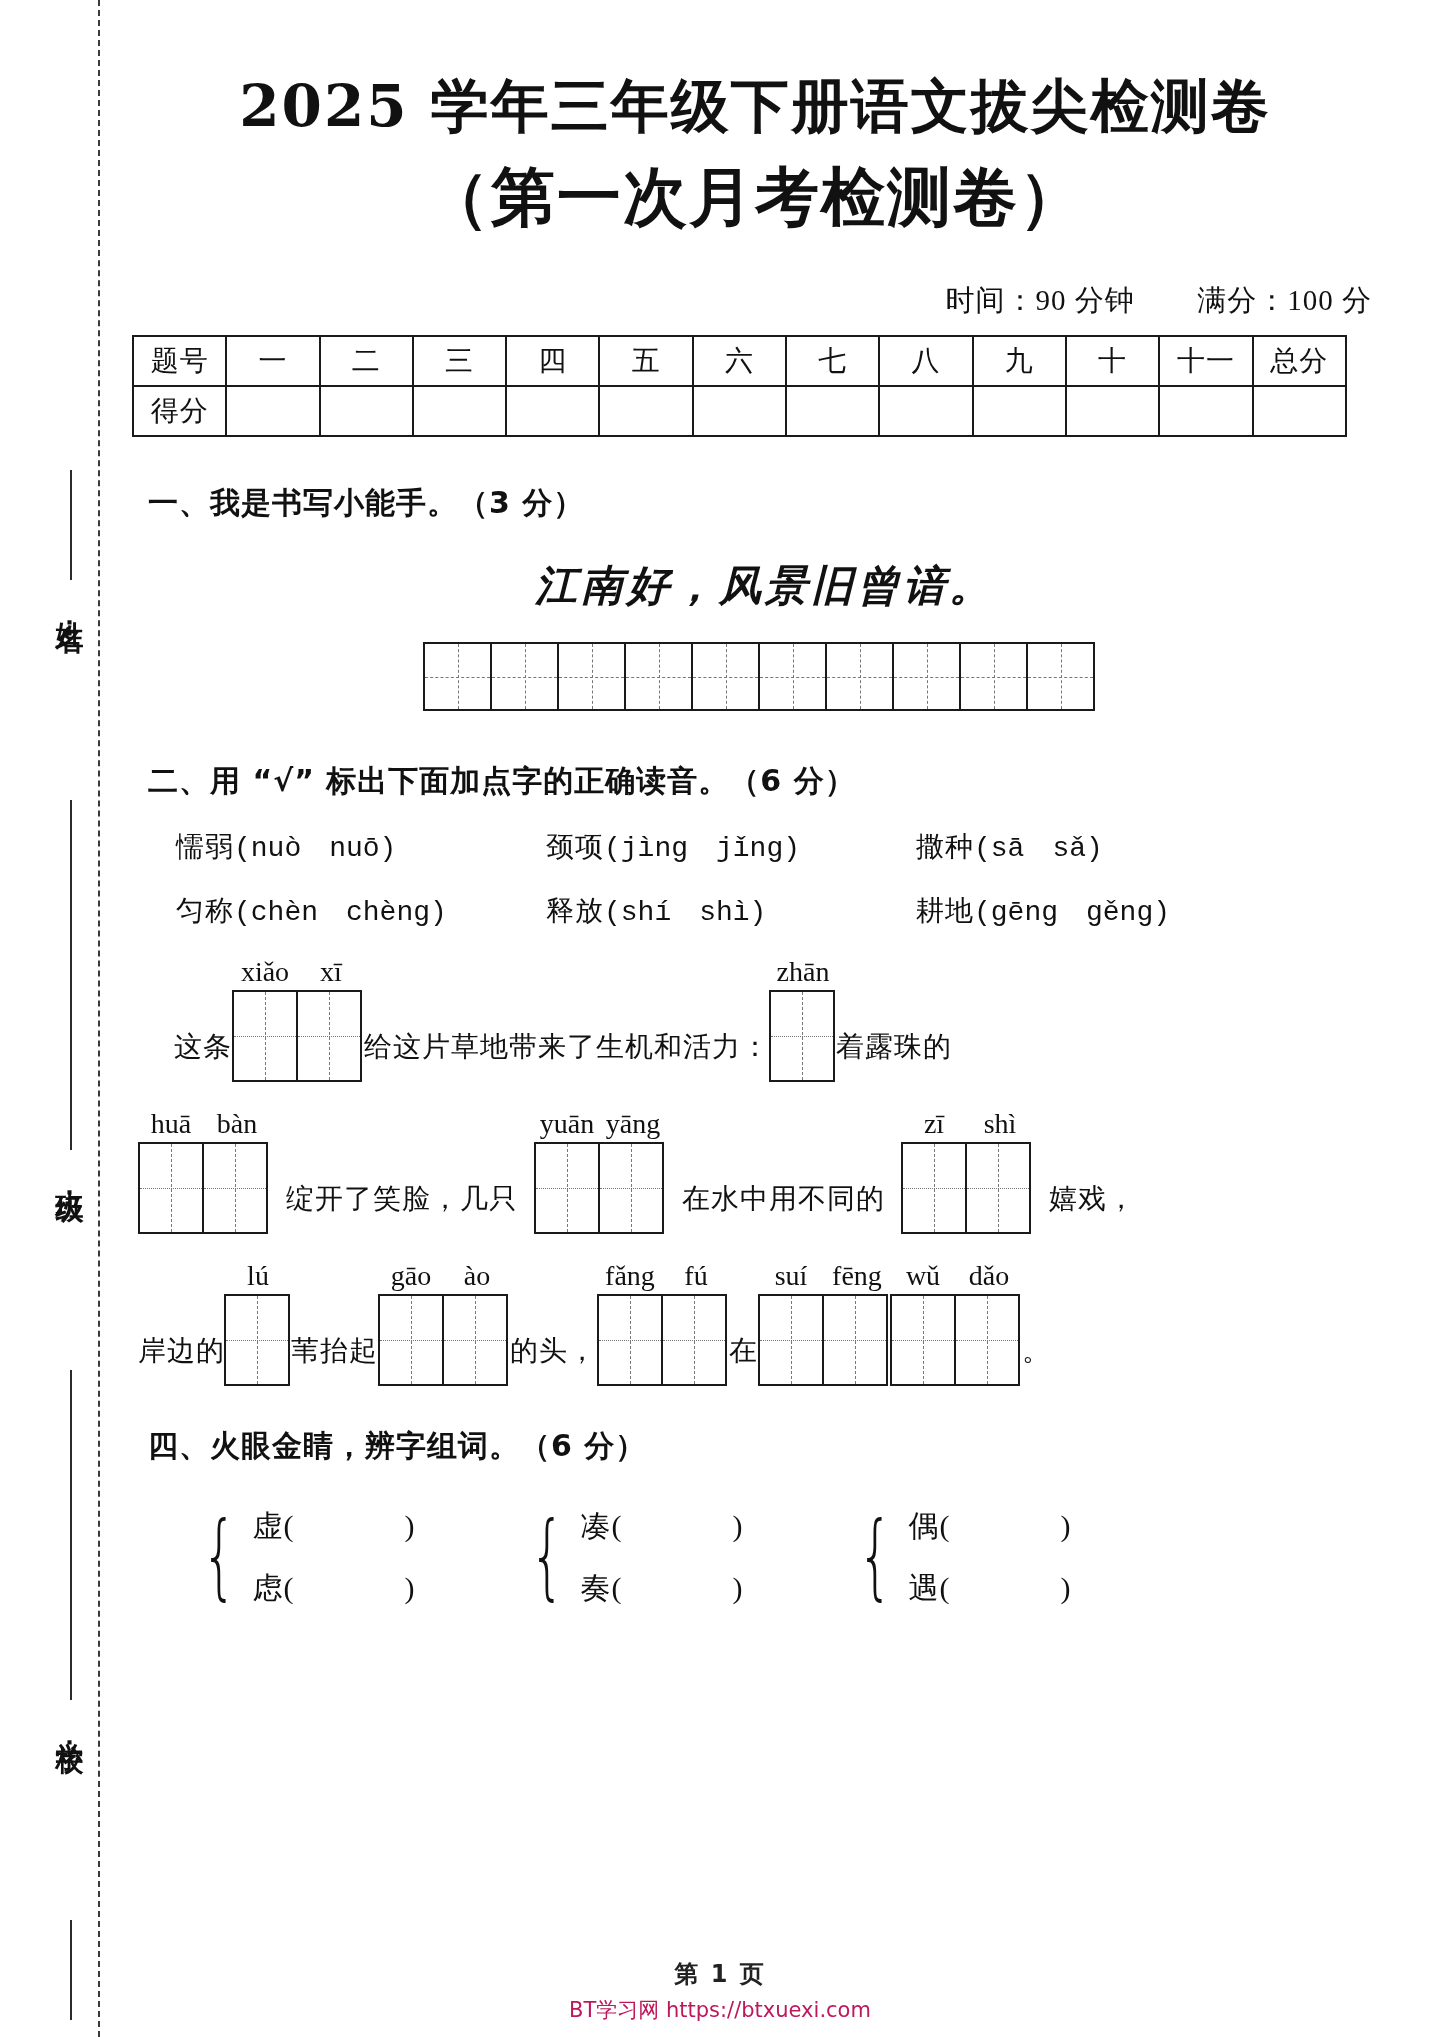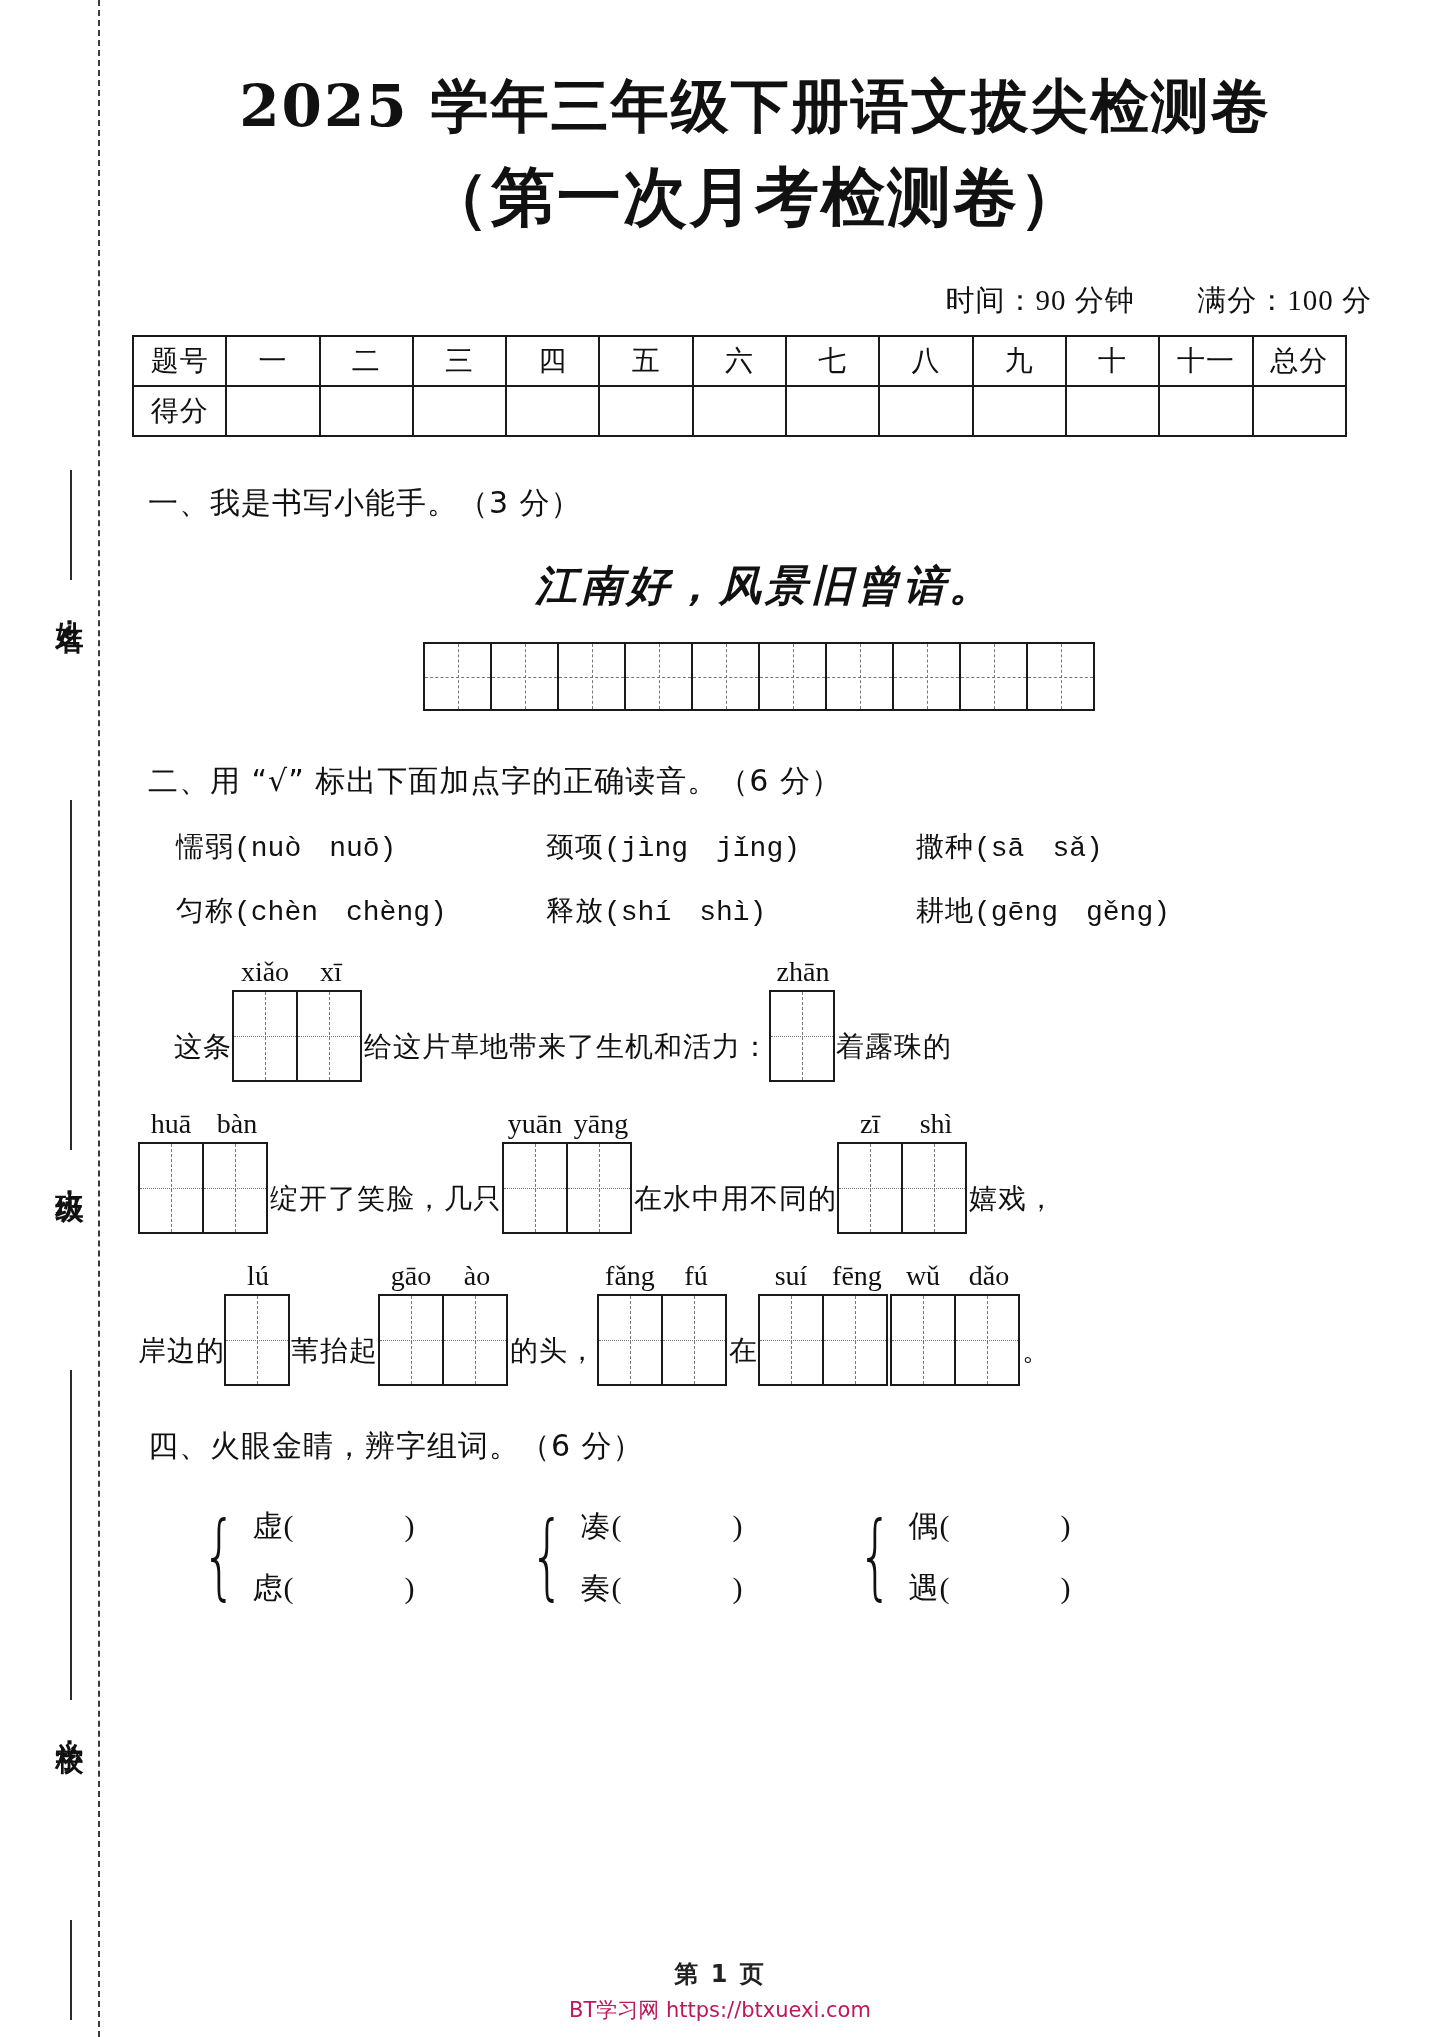--- a/index.html
+++ b/index.html
@@ -106,21 +106,21 @@
     vertical-align: middle;
     font-size: 28px;
     letter-spacing: 1px;
   }
   table.score-table td.head-cell { width: 88px; }
   table.score-table td.wide-cell { width: 88px; }
 
   
   .sec-head {
     font-size: 30px;
-    font-weight: normal;
+    font-weight: bold;
     font-family: "DejaVu Sans", "Liberation Sans", sans-serif;
     letter-spacing: 1px;
     margin-left: 18px;
   }
   .s1 { margin-top: 46px; }
   .s2 { margin-top: 50px; }
   .s3 { margin-top: 44px; }
   .s4 { margin-top: 40px; }
 
   
@@ -218,21 +218,21 @@
   }
   .cell::after {
     content: "";
     position: absolute;
     top: 50%;
     left: 0;
     right: 0;
     border-top: 1px dotted #777;
   }
   .wline-1 { padding-left: 44px; }
-  .wline-2 { padding-left: 8px; }
+  .wline-2 { padding-left: 8px; gap: 16px; }
   .wline-3 { padding-left: 8px; }
 
   
   .brace-row {
     display: flex;
     margin-top: 28px;
     padding-left: 60px;
   }
   .brace-grp {
     display: flex;

